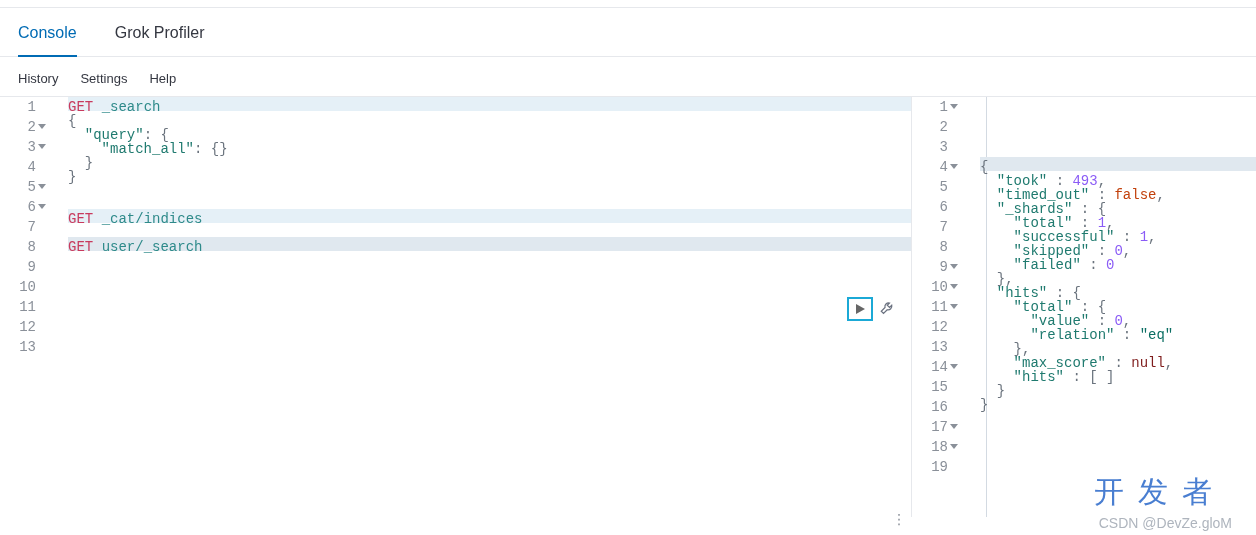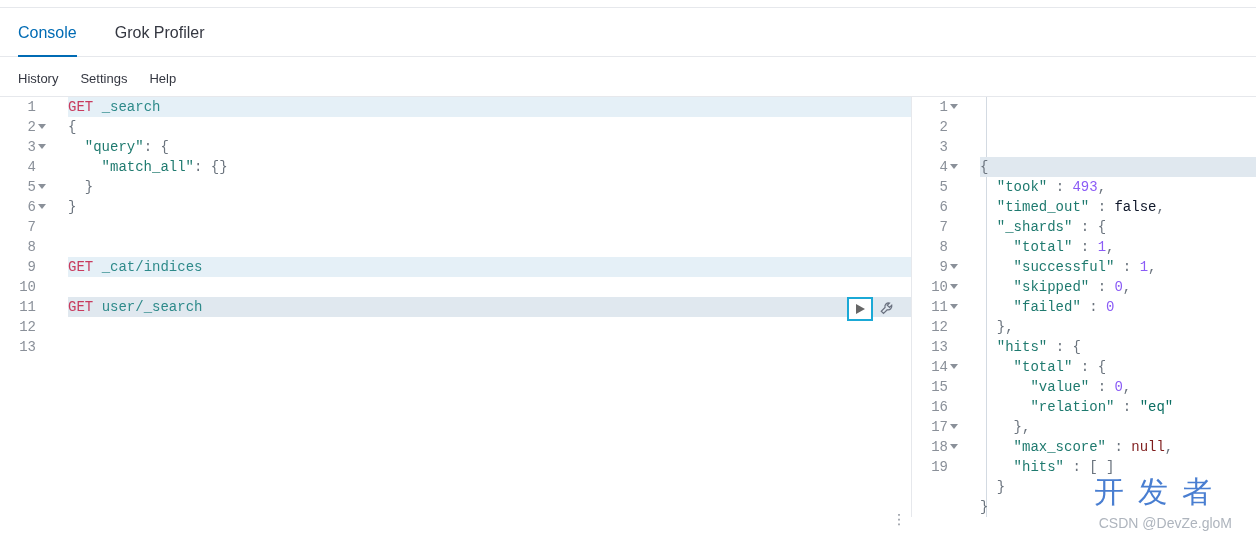--- a/index.html
+++ b/index.html
@@ -80,30 +80,30 @@
     border-left: 4px solid transparent;
     border-right: 4px solid transparent;
     border-top: 5px solid #8a9099;
   }
   .code {
     position: absolute;
     top: 0; left: 52px; right: 0; bottom: 0;
     white-space: pre;
     padding-left: 16px;
   }
-  .code .cl { height: 20px; position: relative; }
+  .code .cl { height: 14px; position: relative; }
   .code .cl.hl { background: rgba(0,107,180,0.10); }
   .code .cl.sel { background: #e0e8ef; }
   .kw   { color: #c83a5e; }
   .path { color: #2e8a8a; }
   .punc { color: #6a737d; }
   .key  { color: #1f7a6f; }
   .str  { color: #0b6e63; }
   .num  { color: #8b5cf6; }
-  .bool { color: #0f172a; }
+  .bool { color: #c2410c; }
   .null { color: #7f1d1d; }
   .guide {
     position: absolute;
     top: 0; bottom: 0;
     width: 1px;
     background: #d3dae2;
   }
   .g1 { left: 22px; }
   .run-btn {
     position: absolute;

